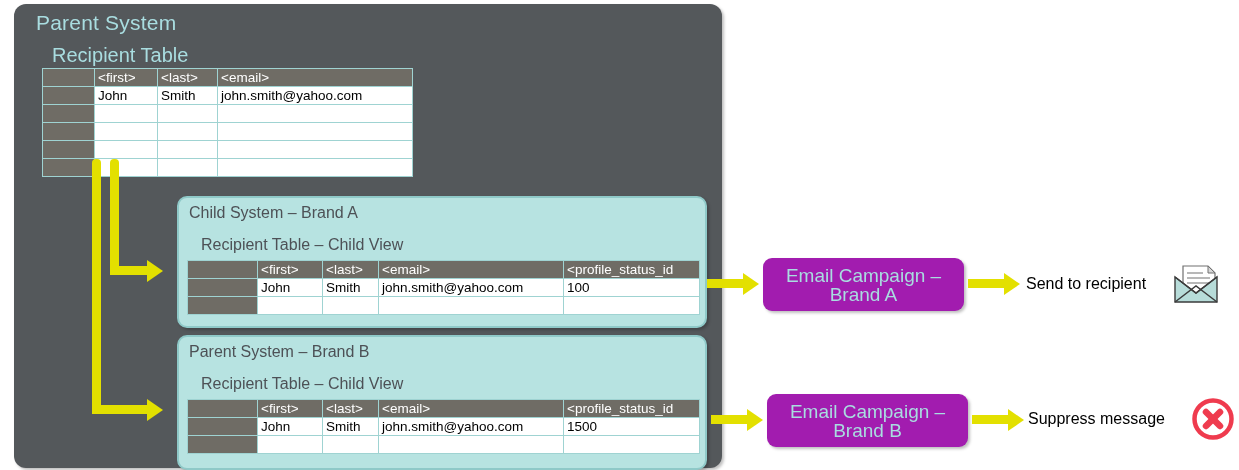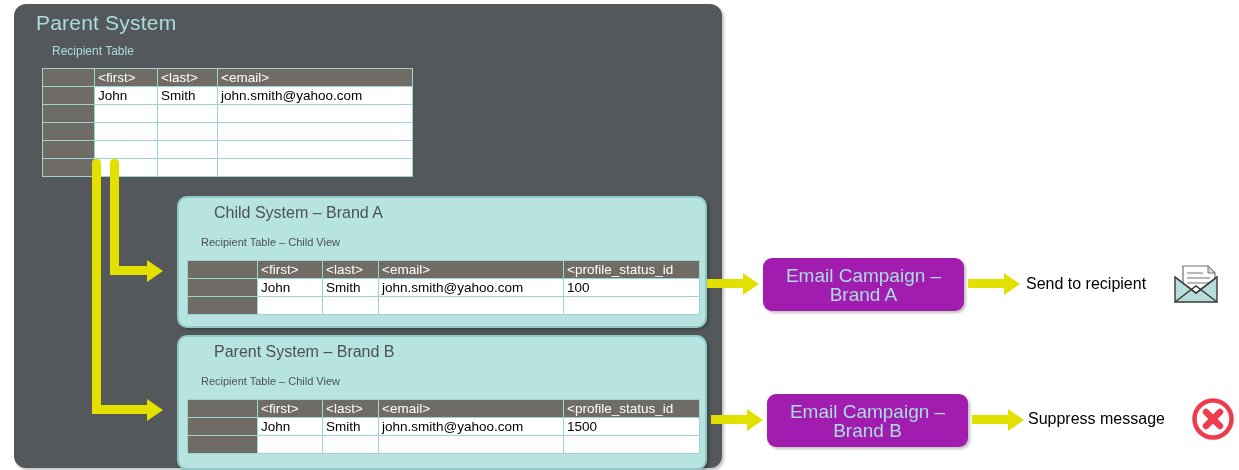--- a/index.html
+++ b/index.html
@@ -32,21 +32,21 @@
     top: 7px;
     font-size: 21px;
     color: #a9dde0;
     letter-spacing: 0.2px;
     white-space: nowrap;
   }
   .parent-subtitle {
     position: absolute;
     left: 38px;
     top: 40px;
-    font-size: 12px;
+    font-size: 20px;
     color: #a9dde0;
     white-space: nowrap;
   }
 
   
   .sheet {
     position: absolute;
     border-collapse: collapse;
     table-layout: fixed;
     background: #ffffff;
@@ -84,27 +84,26 @@
   #child-a { left: 163px; top: 192px; width: 526px; height: 128px; }
   #child-b { left: 163px; top: 331px; width: 526px; height: 131px; }
 
   .child-title {
     position: absolute;
     left: 10px;
     top: 6px;
     font-size: 16px;
     color: #4d5156;
     white-space: nowrap;
-    margin-left: 25px;
   }
   .child-subtitle {
     position: absolute;
     left: 22px;
     top: 38px;
-    font-size: 11px;
+    font-size: 16px;
     color: #4d5156;
     white-space: nowrap;
   }
   .child-sheet { left: 8px; top: 62px; width: 512px; }
 
   
   .y { position: absolute; background: #e3e000; }
   .v { width: 9px; border-radius: 4px; }
   .h { height: 9px; }
   .arrowhead {

